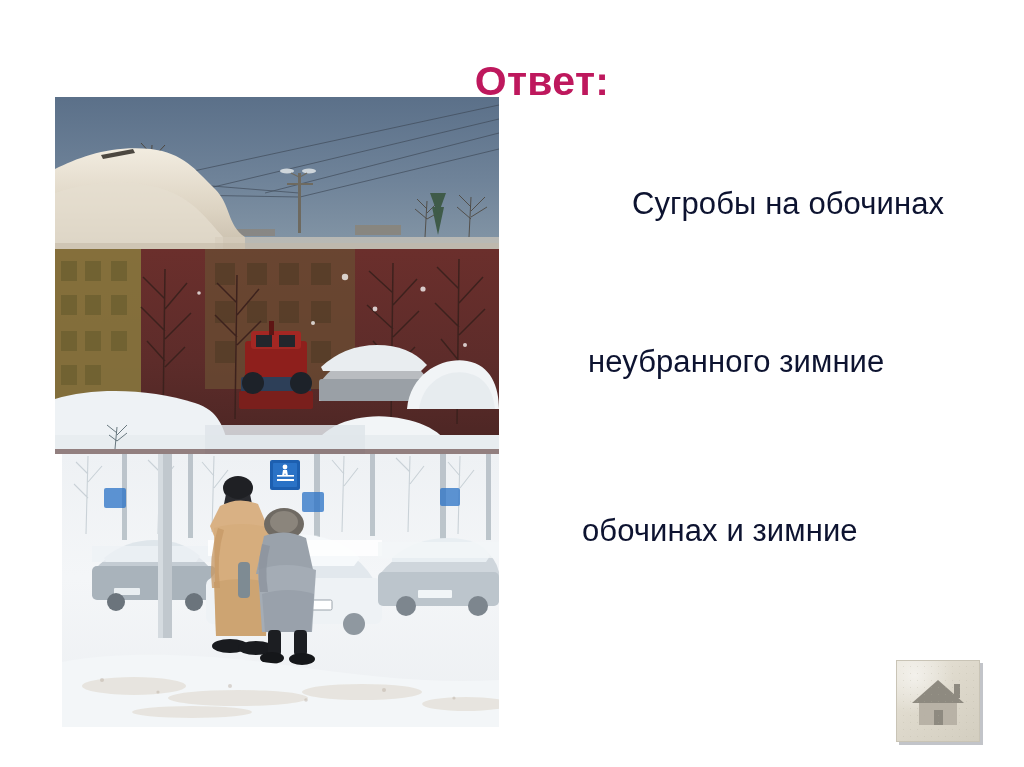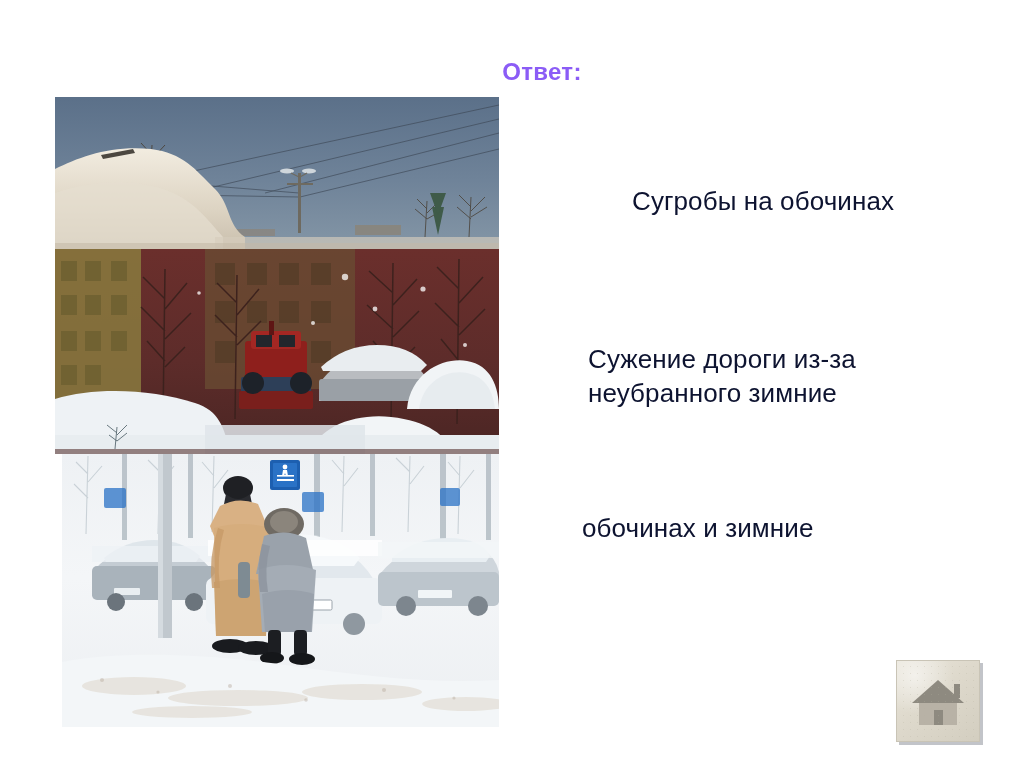--- a/index.html
+++ b/index.html
@@ -75,23 +75,23 @@
     opacity: 0.85;
   }
 
   
   #slide-title {
     position: absolute;
     left: 0;
     top: 44px;
     width: 100%;
     text-align: center;
-    font-size: 24px;
+    font-size: 41px;
     font-weight: bold;
-    color: #8b5cf6;
+    color: #be185d;
     letter-spacing: 0.3px;
     padding-left: 60px;
     box-sizing: border-box;
   }
 
   
   #photo-collage {
     position: absolute;
     left: 33px;
     top: 83px;
@@ -136,21 +136,21 @@
       radial-gradient(rgba(180,175,160,0.28) 0.6px, transparent 0.7px);
     background-size: 4px 4px, 7px 7px;
     background-position: 0 0, 3px 2px;
     pointer-events: none;
   }
 
   
   .body-text {
     position: absolute;
     color: #0d1330;
-    font-size: 26px;
+    font-size: 31px;
     line-height: 1.32;
     letter-spacing: 0.1px;
   }
   #text-block-1 { left: 610px; top: 170px; width: 390px; }
   #text-block-2 { left: 566px; top: 328px; width: 400px; }
   #text-block-3 { left: 560px; top: 497px; width: 420px; }
   .body-text .tline { display: block; white-space: nowrap; }
 </style>
 </head>
 <body>
@@ -448,21 +448,20 @@
         </svg>
       </div>
 
     </div>
 
     <div class="body-text" id="text-block-1">
       <span class="tline">Сугробы на обочинах</span>
     </div>
 
     <div class="body-text" id="text-block-2">
-      <span class="tline">Сужение дороги из-за</span>
       <span class="tline">неубранного зимние</span>
     </div>
 
     <div class="body-text" id="text-block-3">
       <span class="tline">обочинах и зимние</span>
     </div>
 
     <div id="home-button">
       <svg width="56" height="52" viewBox="0 0 56 52">
         <polygon points="28,5 54,28 2,28" fill="#8e8a80"></polygon>

